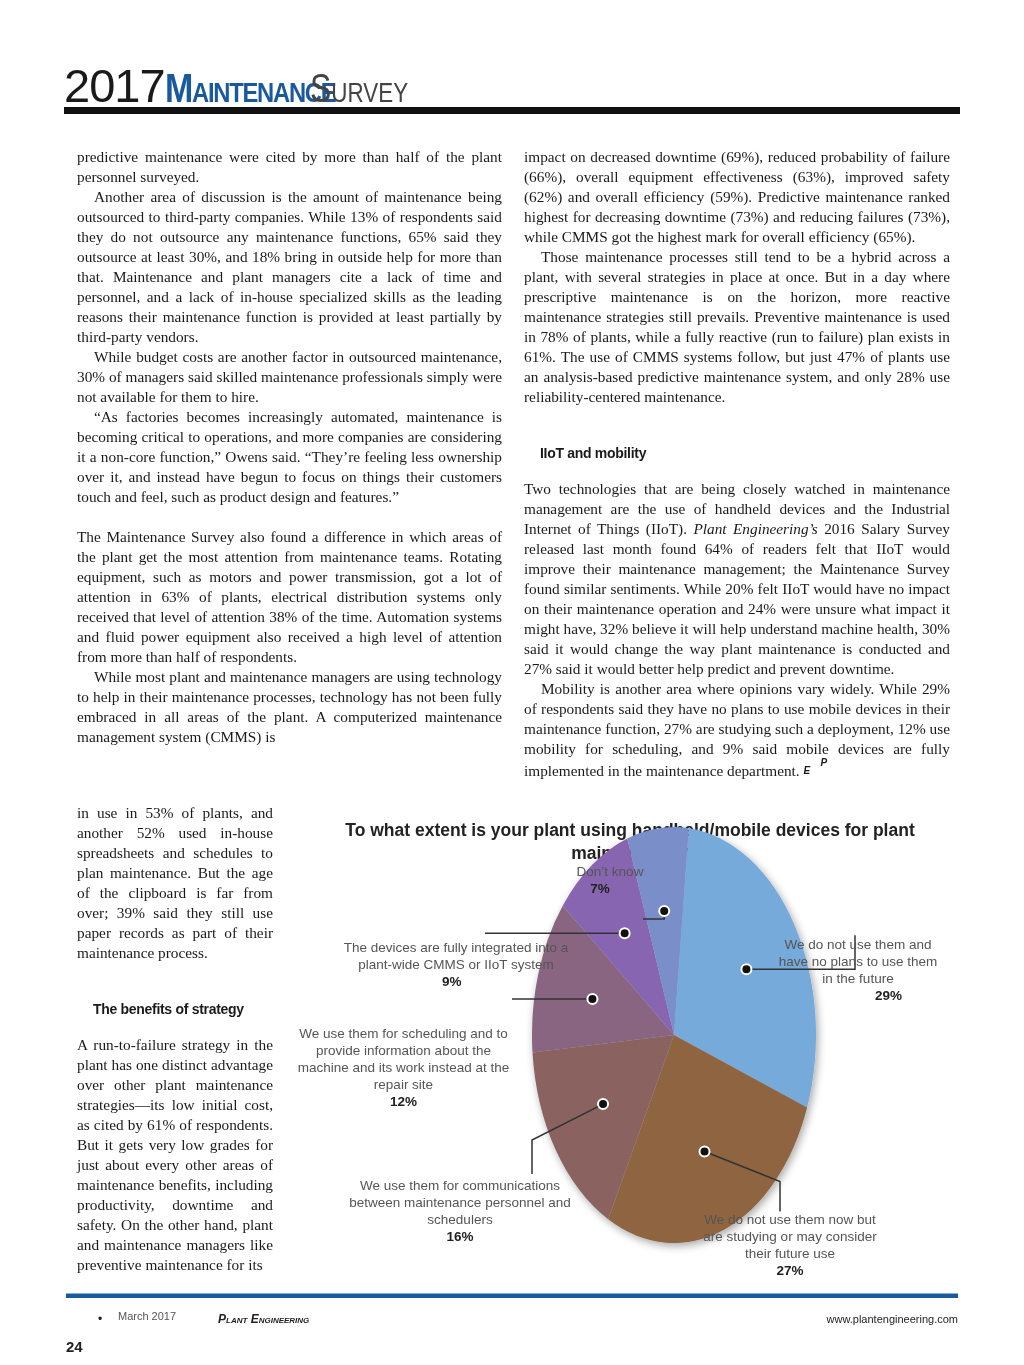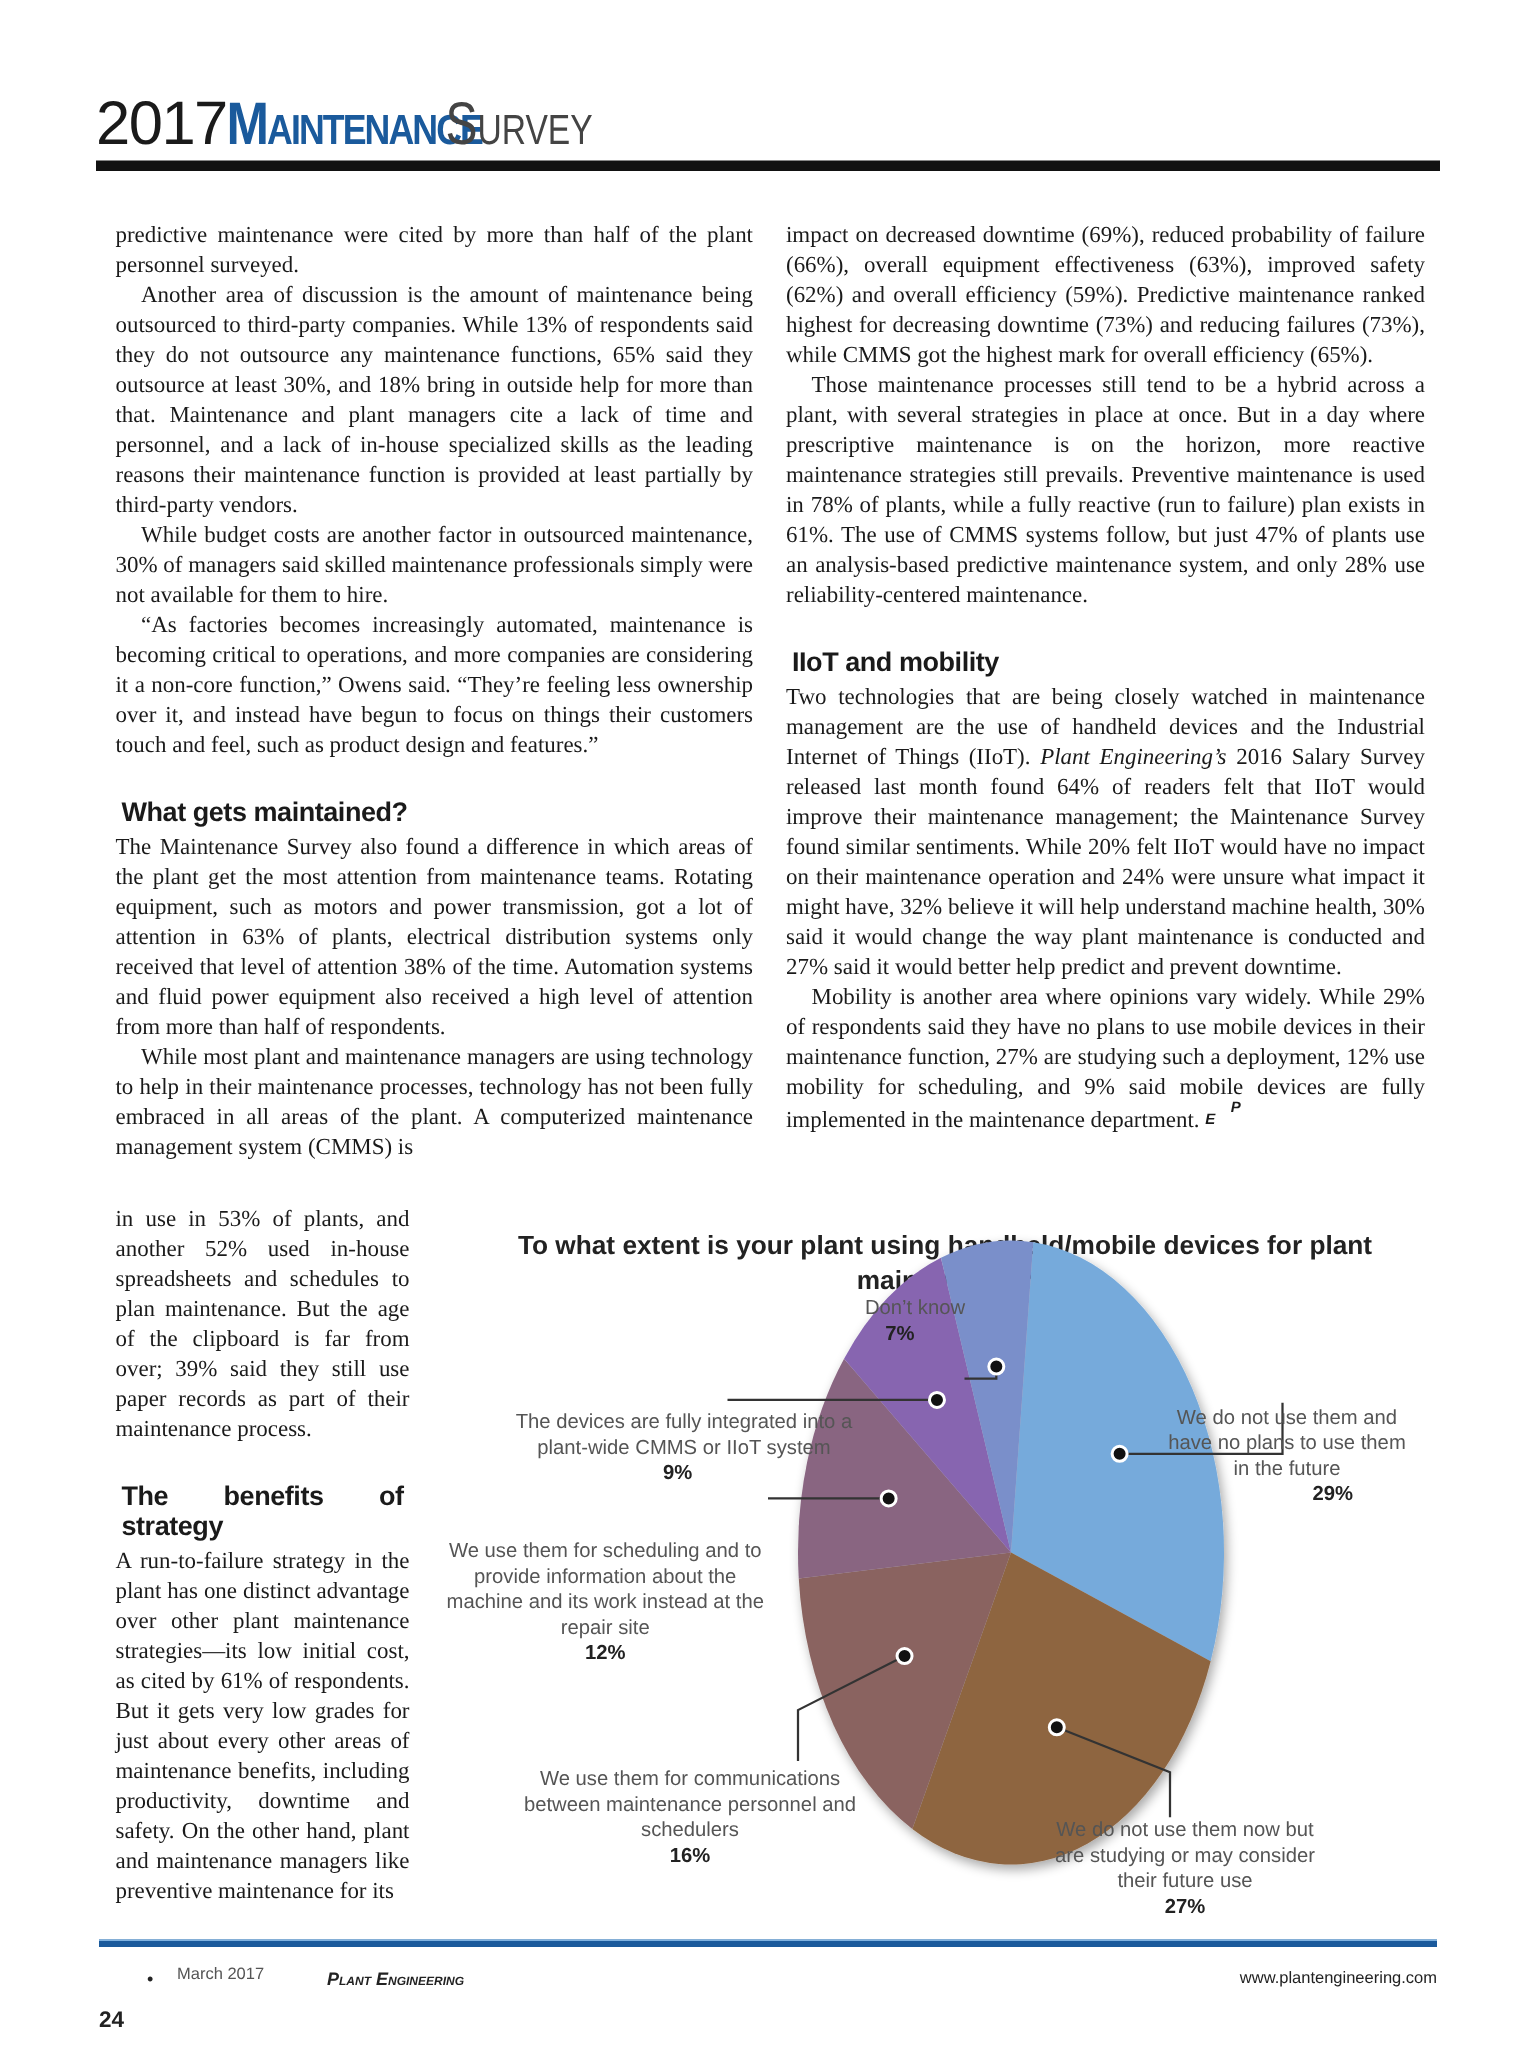--- a/index.html
+++ b/index.html
@@ -1,26 +1,26 @@
 <!DOCTYPE html>
 <html><head>
 <meta charset="utf-8">
 <style>
   html, body { margin: 0; padding: 0; background: #ffffff; }
   body { width: 1024px; height: 1365px; position: relative; overflow: hidden; font-family: "Liberation Serif", serif; color: #1a1a1a; }
   .header { position: absolute; left: 64px; top: 62px; font-family: "Liberation Sans", sans-serif; white-space: nowrap; line-height: 1; }
-  .header .yr { font-size: 41px; font-weight: 300; color: #1a1a1a; letter-spacing: -1px; }
+  .header .yr { font-size: 47px; font-weight: 300; color: #1a1a1a; letter-spacing: -1px; }
   .header .mt { font-size: 40px; font-weight: 700; color: #1a5a9c; font-variant: small-caps; letter-spacing: -1.5px; transform: scaleX(0.85); display: inline-block; transform-origin: left; margin-right: -55px; }
   .header .sv { font-size: 40px; font-weight: 300; color: #444; font-variant: small-caps; letter-spacing: 0px; transform: scaleX(0.8); display: inline-block; transform-origin: left; }
   .header-rule { position: absolute; left: 64px; top: 107px; width: 896px; height: 7px; background: #111; }
 
   .col { position: absolute; font-size: 15.3px; line-height: 20px; text-align: justify; }
   .col p { margin: 0; }
   .col p.ind { text-indent: 17px; }
-  .col h3 { font-family: "Liberation Sans", sans-serif; font-size: 18px; font-weight: 700; margin: 4px; line-height: 20px; letter-spacing: -0.3px; }
+  .col h3 { font-family: "Liberation Sans", sans-serif; font-size: 14px; font-weight: 700; margin: 16px; line-height: 20px; letter-spacing: -0.3px; }
   .col1 { left: 77px; top: 147px; width: 425px; }
   .col1b { left: 77px; top: 803px; width: 196px; }
   .col2 { left: 524px; top: 147px; width: 426px; }
   .gap { height: 20px; }
   .pe { font-family: "Liberation Sans", sans-serif; font-weight: 700; font-style: italic; font-size: 10px; line-height: 8px; display: inline-block; vertical-align: 2px; }
 
   .chart { position: absolute; left: 290px; top: 815px; width: 680px; height: 470px; font-family: "Liberation Sans", sans-serif; }
   .chart-title { position: absolute; left: 0; top: 4px; width: 680px; text-align: center; font-size: 17.5px; font-weight: 700; line-height: 23px; color: #222; }
   .chart svg { position: absolute; left: 0; top: 0; }
   .lbl { position: absolute; text-align: center; font-size: 13.5px; line-height: 17px; color: #555; }
@@ -41,21 +41,20 @@
   <span class="yr">2017</span><span class="mt">Maintenance</span><span class="sv">Survey</span>
 </div>
 <div class="header-rule"></div>
 
 <div class="col col1">
   <p>predictive maintenance were cited by more than half of the plant personnel surveyed.</p>
   <p class="ind">Another area of discussion is the amount of maintenance being outsourced to third-party companies. While 13% of respondents said they do not outsource any maintenance functions, 65% said they outsource at least 30%, and 18% bring in outside help for more than that. Maintenance and plant managers cite a lack of time and personnel, and a lack of in-house specialized skills as the leading reasons their maintenance function is provided at least partially by third-party vendors.</p>
   <p class="ind">While budget costs are another factor in outsourced maintenance, 30% of managers said skilled maintenance professionals simply were not available for them to hire.</p>
   <p class="ind">“As factories becomes increasingly automated, maintenance is becoming critical to operations, and more companies are considering it a non-core function,” Owens said. “They’re feeling less ownership over it, and instead have begun to focus on things their customers touch and feel, such as product design and features.”</p>
   <div class="gap"></div>
-  <h3>What gets maintained?</h3>
   <p>The Maintenance Survey also found a difference in which areas of the plant get the most attention from maintenance teams. Rotating equipment, such as motors and power transmission, got a lot of attention in 63% of plants, electrical distribution systems only received that level of attention 38% of the time. Automation systems and fluid power equipment also received a high level of attention from more than half of respondents.</p>
   <p class="ind">While most plant and maintenance managers are using technology to help in their maintenance processes, technology has not been fully embraced in all areas of the plant. A computerized maintenance management system (CMMS) is</p>
 </div>
 
 <div class="col col1b">
   <p>in use in 53% of plants, and another 52% used in-house spreadsheets and schedules to plan maintenance. But the age of the clipboard is far from over; 39% said they still use paper records as part of their maintenance process.</p>
   <div class="gap"></div>
   <h3>The benefits of strategy</h3>
   <p>A run-to-failure strategy in the plant has one distinct advantage over other plant maintenance strategies—its low initial cost, as cited by 61% of respondents. But it gets very low grades for just about every other areas of maintenance benefits, including productivity, downtime and safety. On the other hand, plant and maintenance managers like preventive maintenance for its</p>
 </div>

